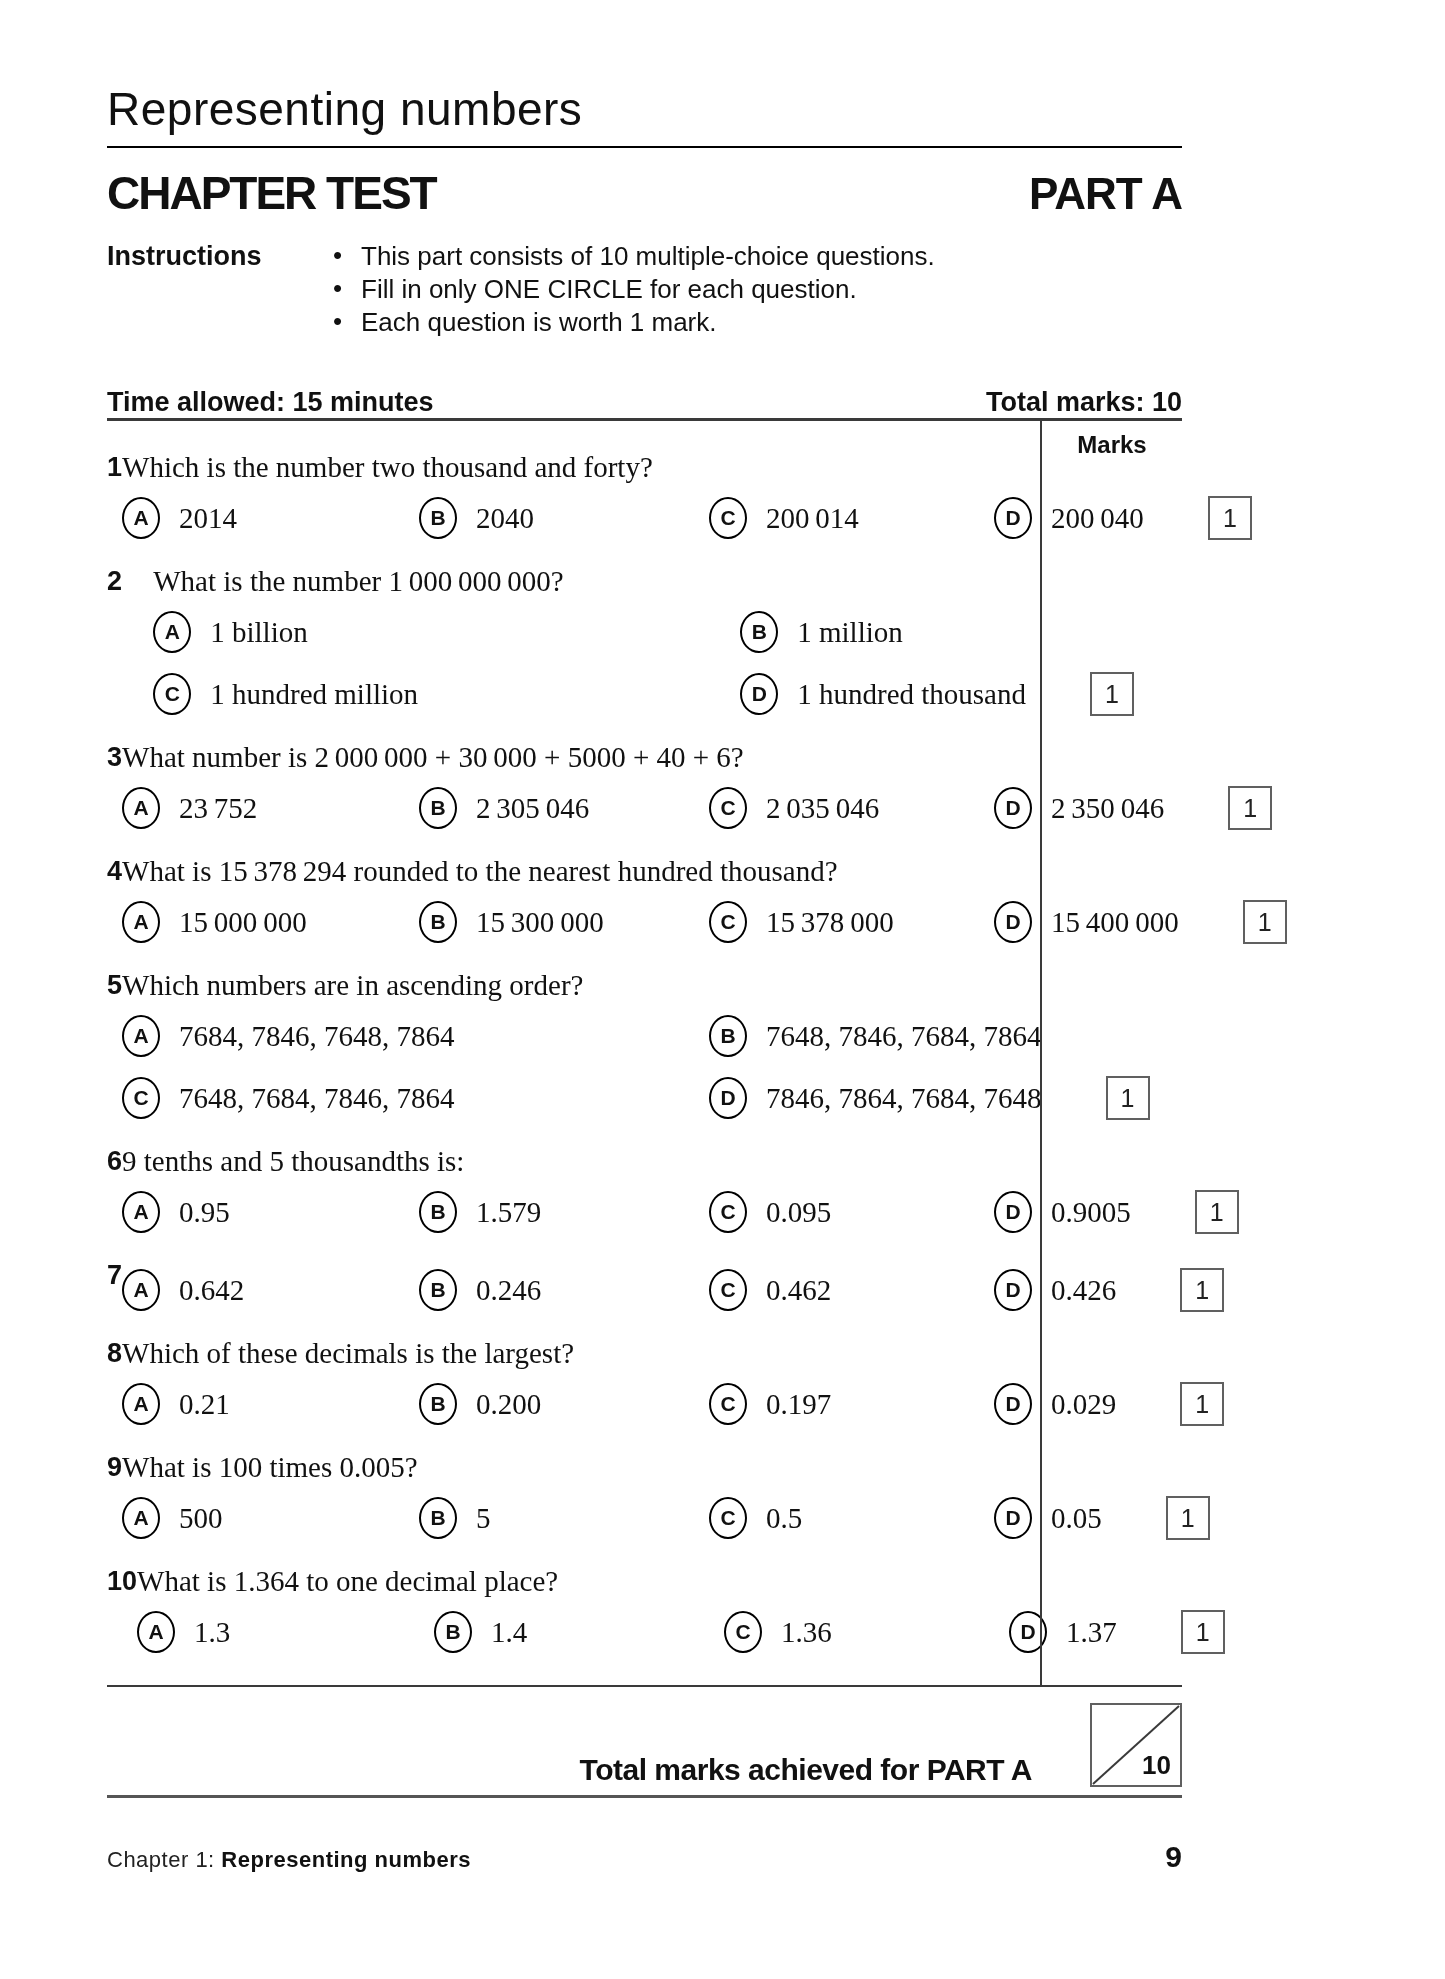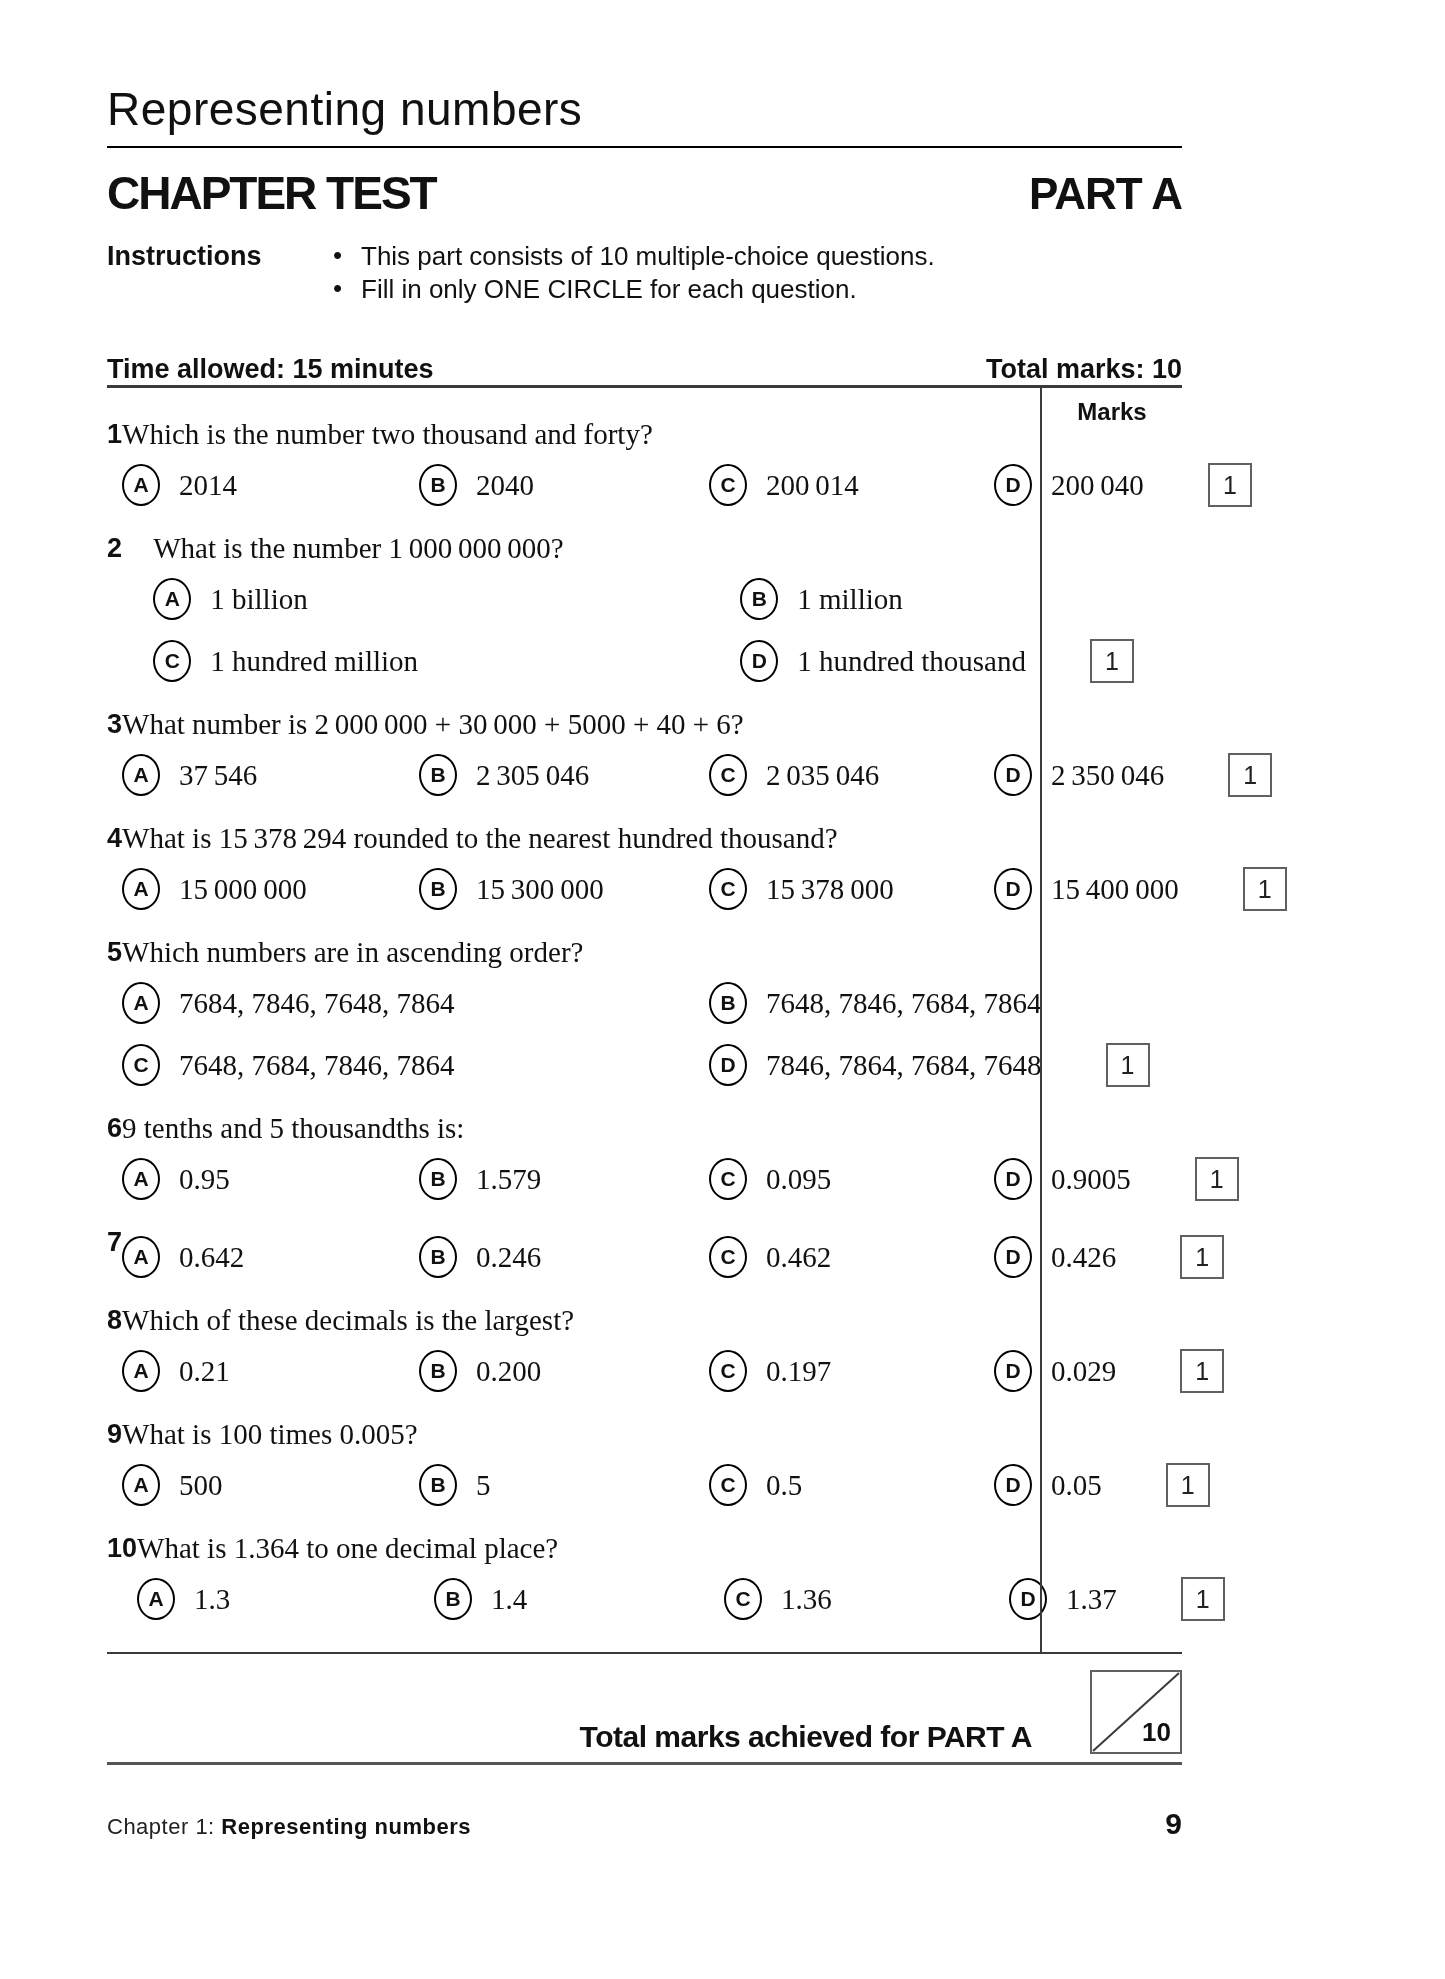--- a/index.html
+++ b/index.html
@@ -91,20 +91,21 @@
   <div class="test-row">
     <div class="test-title">CHAPTER TEST</div>
     <div class="part-label">PART A</div>
   </div>
 
   <div class="instructions">
     <div class="instructions-label">Instructions</div>
     <ul>
       <li>This part consists of 10 multiple-choice questions.</li>
       <li>Fill in only ONE CIRCLE for each question.</li>
+      <li>Each question is worth 1 mark.</li>
     </ul>
   </div>
 
   <div class="time-row">
     <div class="time-allowed">Time allowed: 15 minutes</div>
     <div class="total-marks">Total marks: 10</div>
   </div>
 
   <div class="questions-area" id="questions-area">
     <div class="v-divider"></div>
@@ -166,21 +167,21 @@
           <div class="mark-box">1</div>
         </div>
       </div>
       <div class="question">
         <div class="q-num">3</div>
         <div class="q-body">
           <div class="q-text">What number is 2 000 000 + 30 000 + 5000 + 40 + 6?</div>
           <div class="opt-row cols-4">
             <div class="option">
               <div class="circle">A</div>
-              <div class="opt-value">37 546</div>
+              <div class="opt-value">23 752</div>
             </div>
             <div class="option">
               <div class="circle">B</div>
               <div class="opt-value">2 305 046</div>
             </div>
             <div class="option">
               <div class="circle">C</div>
               <div class="opt-value">2 035 046</div>
             </div>
             <div class="option">

